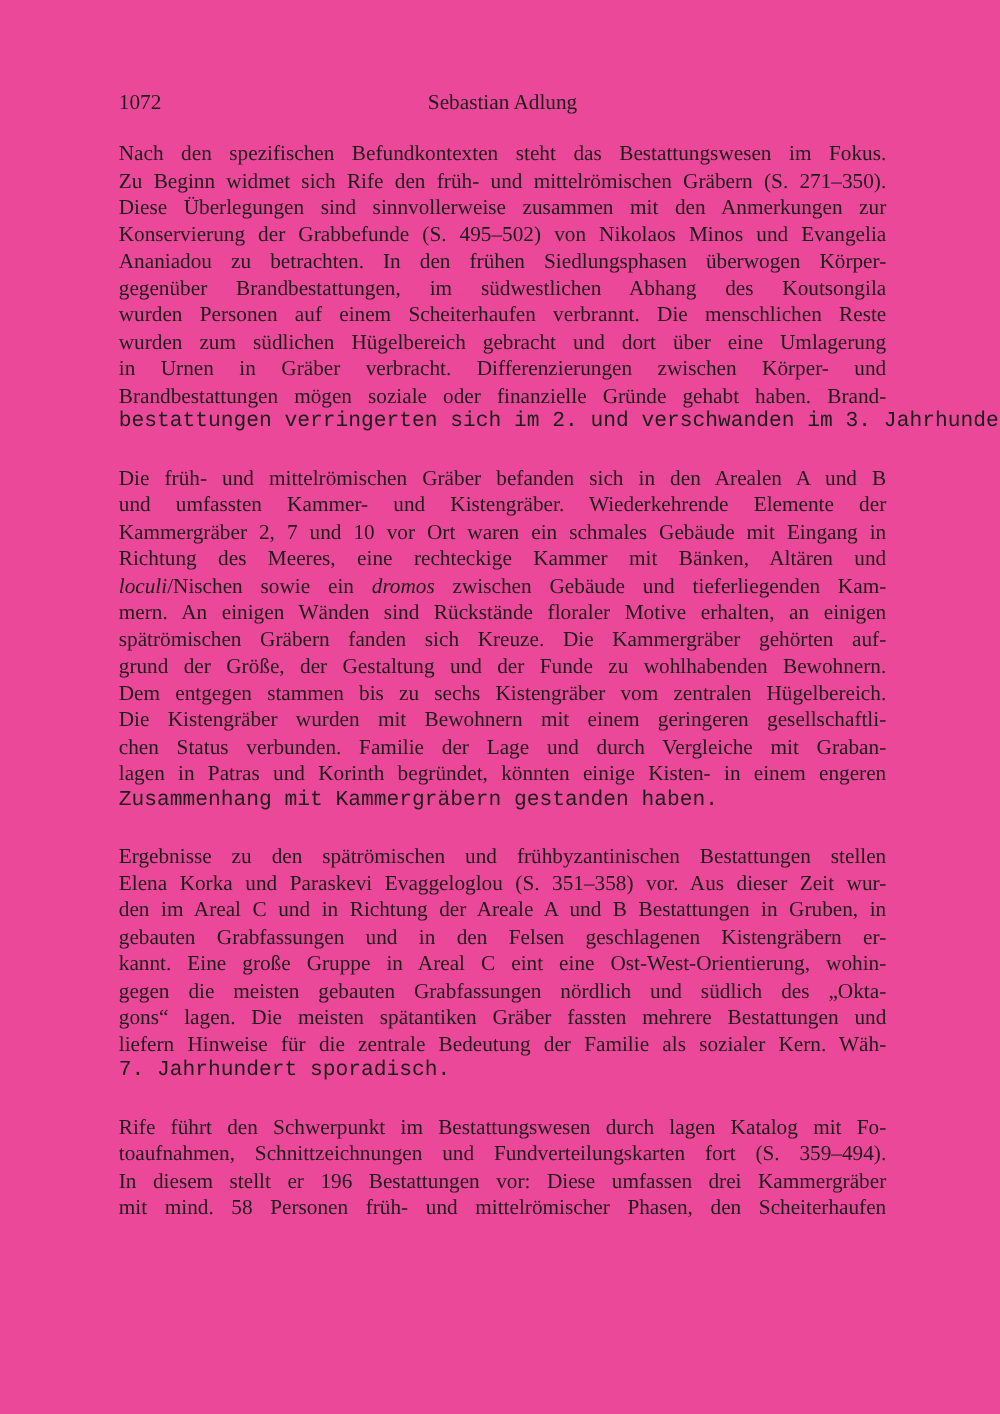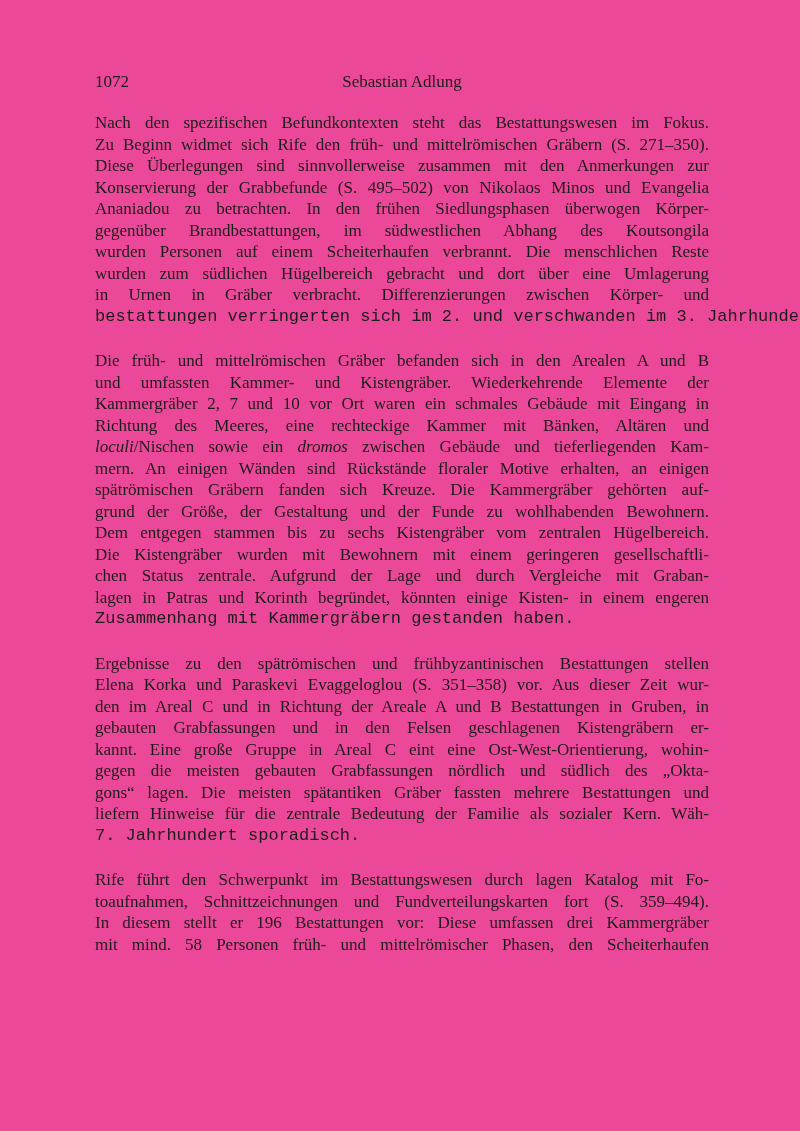--- a/index.html
+++ b/index.html
@@ -72,34 +72,35 @@
   <div class="para">
         <div class="line">Nach den spezifischen Befundkontexten steht das Bestattungswesen im Fokus.</div>
         <div class="line">Zu Beginn widmet sich Rife den früh- und mittelrömischen Gräbern (S. 271–350).</div>
         <div class="line">Diese Überlegungen sind sinnvollerweise zusammen mit den Anmerkungen zur</div>
         <div class="line">Konservierung der Grabbefunde (S. 495–502) von Nikolaos Minos und Evangelia</div>
         <div class="line">Ananiadou zu betrachten. In den frühen Siedlungsphasen überwogen Körper-</div>
         <div class="line">gegenüber Brandbestattungen, im südwestlichen Abhang des Koutsongila</div>
         <div class="line">wurden Personen auf einem Scheiterhaufen verbrannt. Die menschlichen Reste</div>
         <div class="line">wurden zum südlichen Hügelbereich gebracht und dort über eine Umlagerung</div>
         <div class="line">in Urnen in Gräber verbracht. Differenzierungen zwischen Körper- und</div>
+        <div class="line">Brandbestattungen mögen soziale oder finanzielle Gründe gehabt haben. Brand-</div>
         <div class="line short">bestattungen verringerten sich im 2. und verschwanden im 3. Jahrhundert.</div>
       </div>
       <div class="para">
         <div class="line">Die früh- und mittelrömischen Gräber befanden sich in den Arealen A und B</div>
         <div class="line">und umfassten Kammer- und Kistengräber. Wiederkehrende Elemente der</div>
         <div class="line">Kammergräber 2, 7 und 10 vor Ort waren ein schmales Gebäude mit Eingang in</div>
         <div class="line">Richtung des Meeres, eine rechteckige Kammer mit Bänken, Altären und</div>
         <div class="line"><i>loculi</i>/Nischen sowie ein <i>dromos</i> zwischen Gebäude und tieferliegenden Kam-</div>
         <div class="line">mern. An einigen Wänden sind Rückstände floraler Motive erhalten, an einigen</div>
         <div class="line">spätrömischen Gräbern fanden sich Kreuze. Die Kammergräber gehörten auf-</div>
         <div class="line">grund der Größe, der Gestaltung und der Funde zu wohlhabenden Bewohnern.</div>
         <div class="line">Dem entgegen stammen bis zu sechs Kistengräber vom zentralen Hügelbereich.</div>
         <div class="line">Die Kistengräber wurden mit Bewohnern mit einem geringeren gesellschaftli-</div>
-        <div class="line">chen Status zentrale. Aufgrund der Lage und durch Vergleiche mit Graban-</div>
+        <div class="line">chen Status verbunden. Familie der Lage und durch Vergleiche mit Graban-</div>
         <div class="line">lagen in Patras und Korinth begründet, könnten einige Kisten- in einem engeren</div>
         <div class="line short">Zusammenhang mit Kammergräbern gestanden haben.</div>
       </div>
       <div class="para">
         <div class="line">Ergebnisse zu den spätrömischen und frühbyzantinischen Bestattungen stellen</div>
         <div class="line">Elena Korka und Paraskevi Evaggeloglou (S. 351–358) vor. Aus dieser Zeit wur-</div>
         <div class="line">den im Areal C und in Richtung der Areale A und B Bestattungen in Gruben, in</div>
         <div class="line">gebauten Grabfassungen und in den Felsen geschlagenen Kistengräbern er-</div>
         <div class="line">kannt. Eine große Gruppe in Areal C eint eine Ost-West-Orientierung, wohin-</div>
         <div class="line">gegen die meisten gebauten Grabfassungen nördlich und südlich des „Okta-</div>

